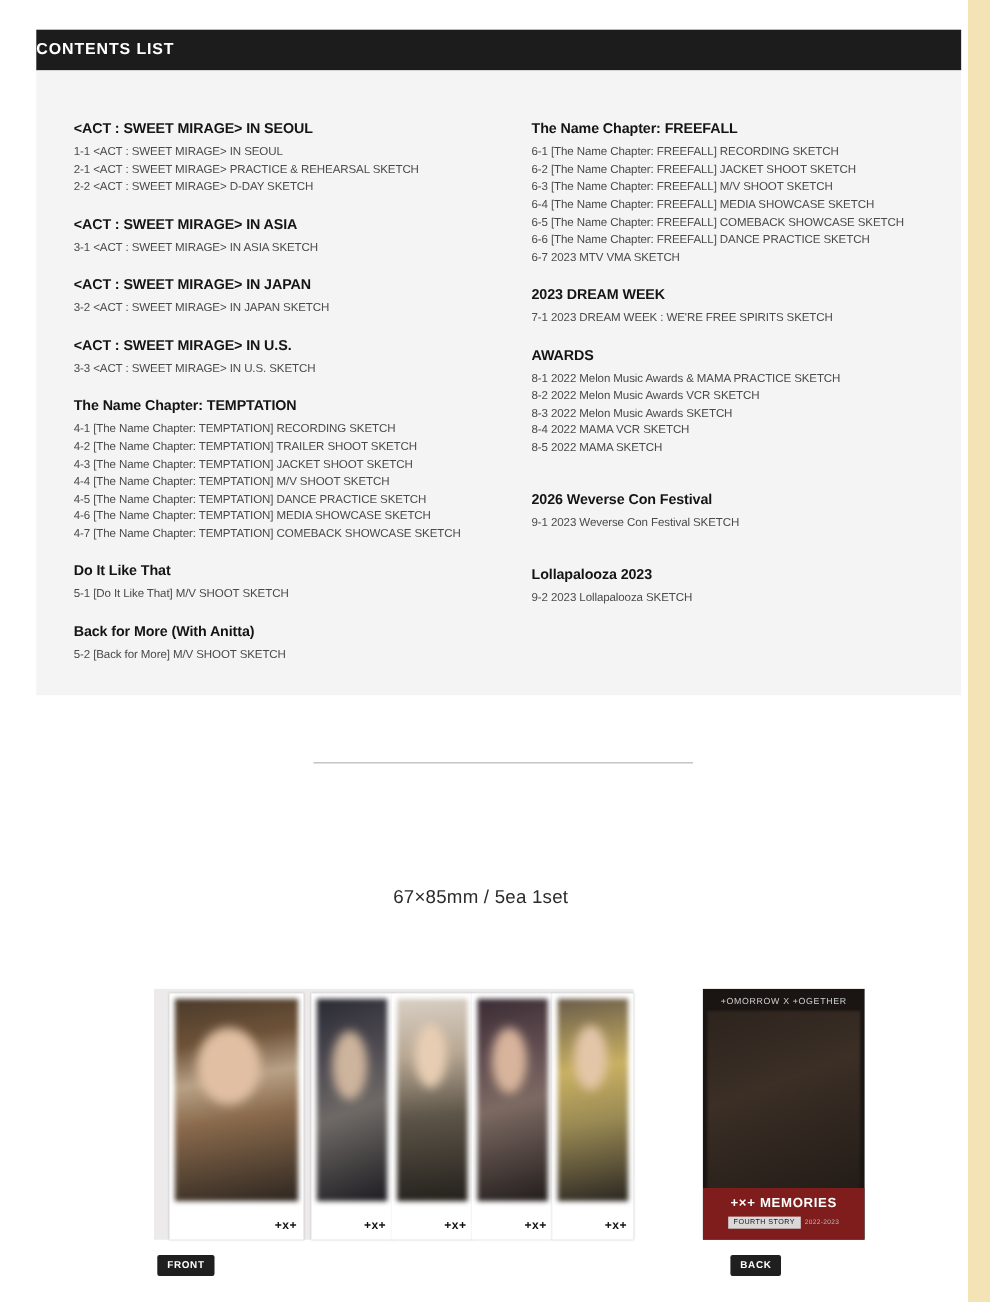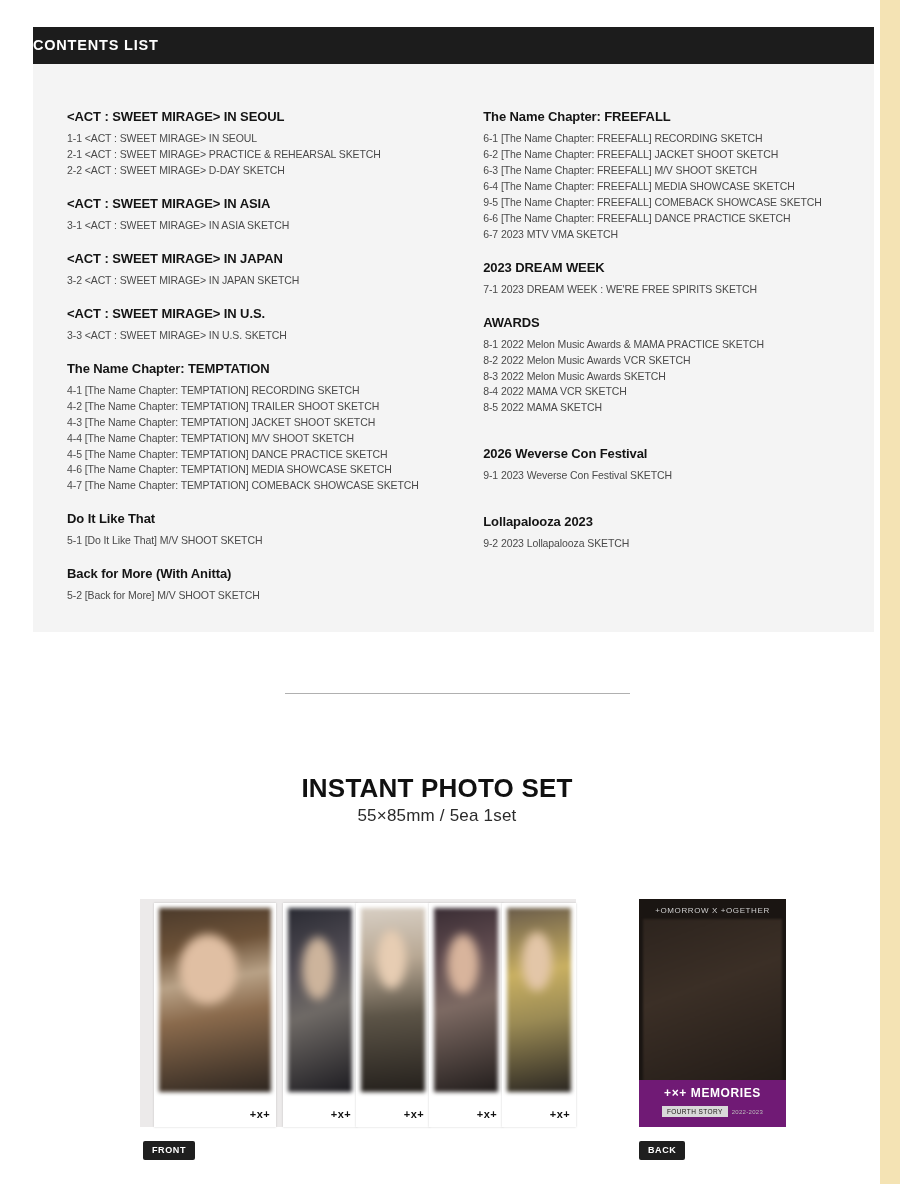--- a/index.html
+++ b/index.html
@@ -189,21 +189,21 @@
   .back-photo {
     position: absolute;
     left: 4px; top: 20px;
     width: 139px; height: 170px;
     background: linear-gradient(160deg,#2d241e 0%,#3b2f26 40%,#221b17 100%);
     filter: blur(1px);
   }
   .back-footer {
     position: absolute;
     left: 0; bottom: 0; width: 147px;
-    background: #701a75;
+    background: #7f1d1d;
     padding: 6px 0 9px;
     text-align: center;
   }
   .back-brand {
     font-size: 12px; font-weight: bold; color: #ffffff;
     letter-spacing: 0.6px;
   }
   .back-badge {
     display: inline-block;
     margin-top: 4px;
@@ -225,21 +225,21 @@
     position: absolute;
     background: #1f1f1f;
     color: #ffffff;
     font-size: 9px;
     font-weight: bold;
     letter-spacing: 0.6px;
     padding: 4px 9px 5px;
     border-radius: 2px;
   }
   .chip-front { left: 143px; top: 1141px; }
-  .chip-back  { left: 639px; top: 1141px; }
+  .chip-back  { left: 664px; top: 1141px; }
 </style>
 </head>
 <body>
 
 <div class="page">
 
   <div class="contents-wrap">
     <div class="contents-header">CONTENTS LIST</div>
     <div class="contents-body">
 
@@ -291,21 +291,21 @@
       </div>
 
       <div class="col right">
 
         <div class="group">
           <div class="group-title">The Name Chapter: FREEFALL</div>
           <div class="group-item">6-1 [The Name Chapter: FREEFALL] RECORDING SKETCH</div>
           <div class="group-item">6-2 [The Name Chapter: FREEFALL] JACKET SHOOT SKETCH</div>
           <div class="group-item">6-3 [The Name Chapter: FREEFALL] M/V SHOOT SKETCH</div>
           <div class="group-item">6-4 [The Name Chapter: FREEFALL] MEDIA SHOWCASE SKETCH</div>
-          <div class="group-item">9-5 [The Name Chapter: FREEFALL] COMEBACK SHOWCASE SKETCH</div>
+          <div class="group-item">6-5 [The Name Chapter: FREEFALL] COMEBACK SHOWCASE SKETCH</div>
           <div class="group-item">6-6 [The Name Chapter: FREEFALL] DANCE PRACTICE SKETCH</div>
           <div class="group-item">6-7 2023 MTV VMA SKETCH</div>
         </div>
 
         <div class="group">
           <div class="group-title">2023 DREAM WEEK</div>
           <div class="group-item">7-1 2023 DREAM WEEK : WE'RE FREE SPIRITS SKETCH</div>
         </div>
 
         <div class="group">
@@ -326,22 +326,21 @@
           <div class="group-title">Lollapalooza 2023</div>
           <div class="group-item">9-2 2023 Lollapalooza SKETCH</div>
         </div>
 
       </div>
     </div>
   </div>
 
   <div class="divider"></div>
 
-  <div class="ips-title">INSTANT PHOTO SET</div>
-  <div class="ips-sub">55×85mm / 5ea 1set</div>
+  <div class="ips-sub">67×85mm / 5ea 1set</div>
 
   <div class="front-stack">
     <div class="pc-shadow"></div>
 
     <div class="pc pc1">
       <div class="photo ph-a"></div>
       <div class="logo">+x+</div>
     </div>
     <div class="pc pc2">
       <div class="photo ph-b"></div>

